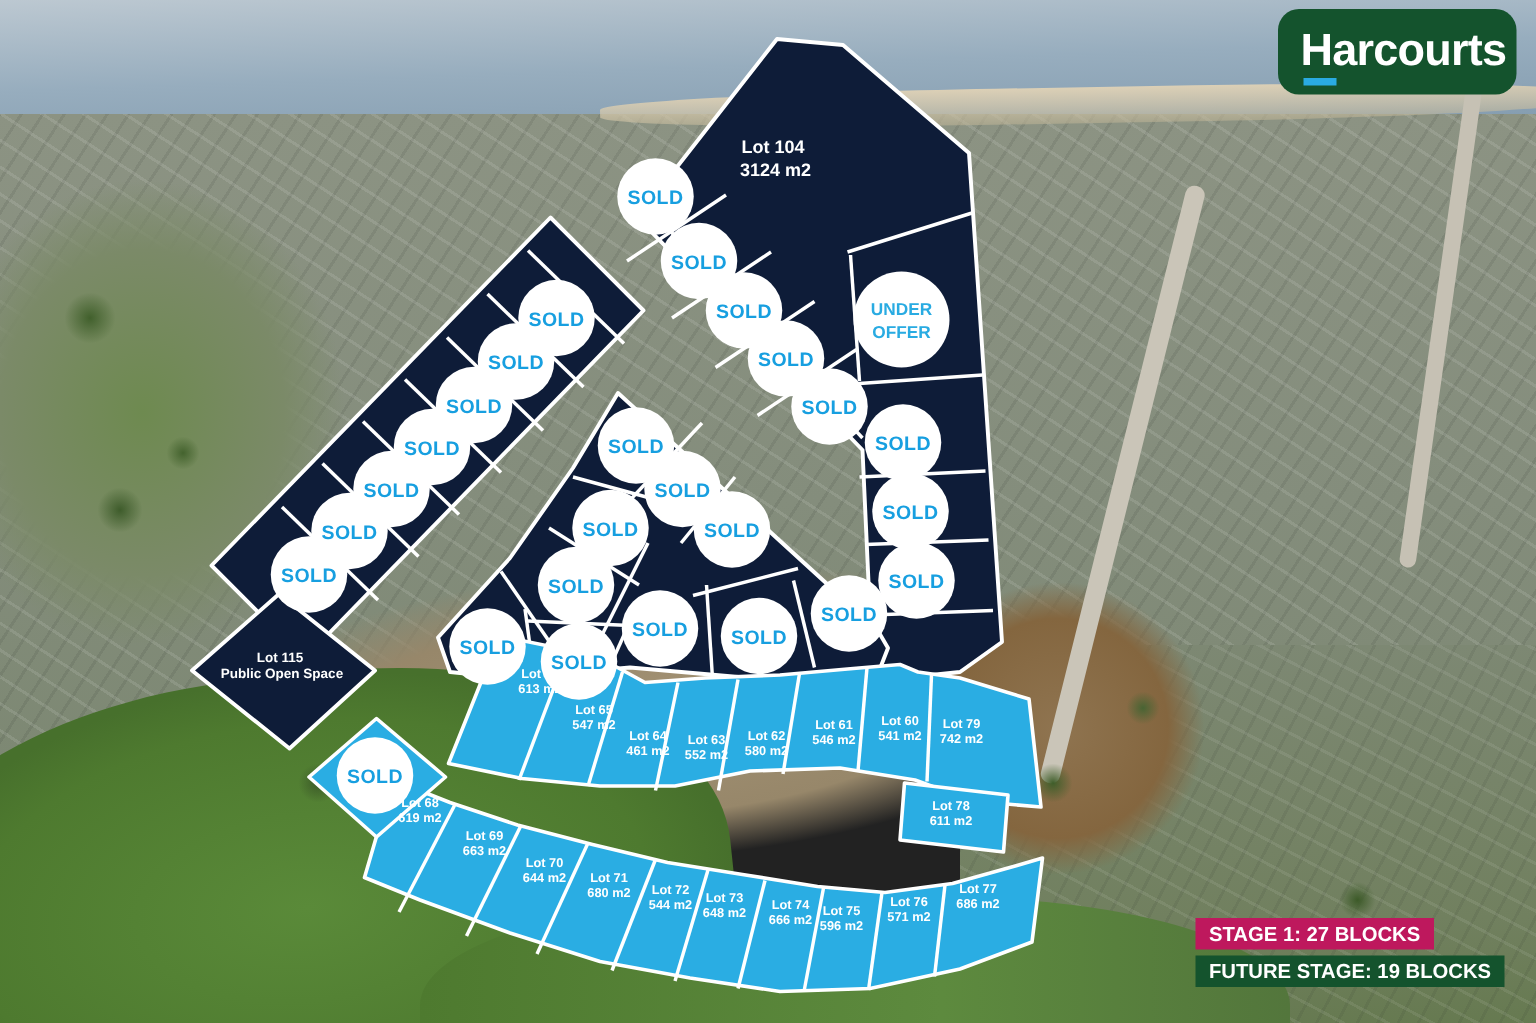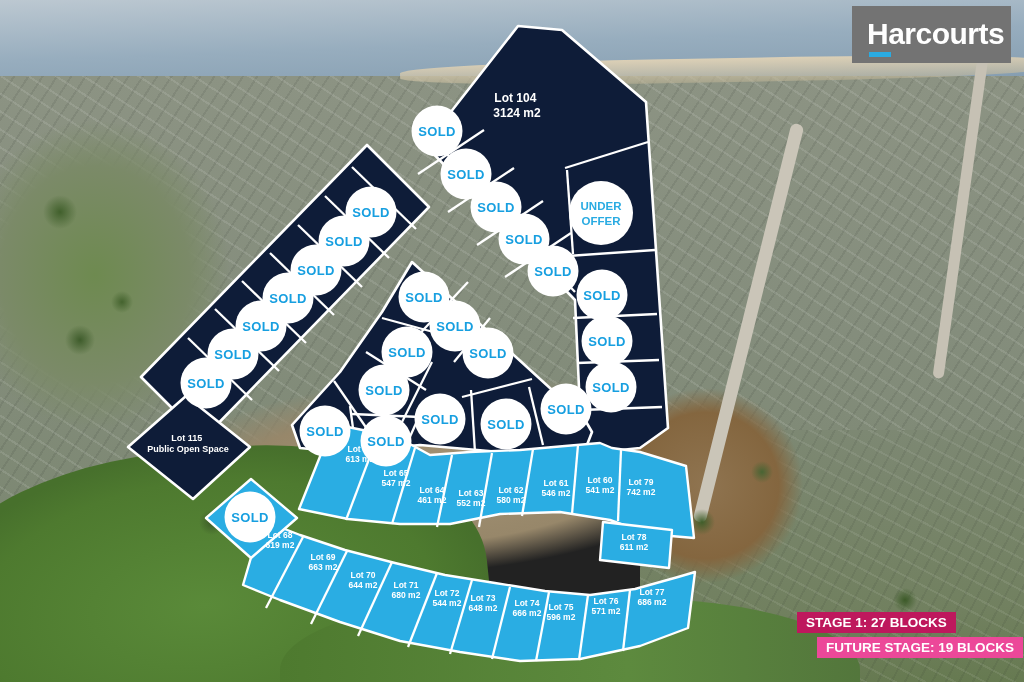--- a/index.html
+++ b/index.html
@@ -52,30 +52,30 @@
   .fut{fill:#2aade3;stroke:#ffffff;stroke-width:2.4;stroke-linejoin:round;}
   .div-line{stroke:#ffffff;stroke-width:2.3;}
   .sold-badge circle{fill:#ffffff;}
   .sold-badge text{fill:#179fe0;font-size:13px;text-anchor:middle;letter-spacing:.3px;}
   .uo-badge circle{fill:#ffffff;}
   .uo-badge text{fill:#29abe2;font-size:11.5px;text-anchor:middle;}
   .lot-label{fill:#ffffff;font-size:8.5px;text-anchor:middle;}
   .lot104-label{fill:#ffffff;font-size:12px;text-anchor:middle;}
   .lot115-label{fill:#ffffff;font-size:9px;text-anchor:middle;}
 
-  .logo{position:absolute;left:852px;top:6px;width:159px;height:57px;background:#737373;}
+  .logo{position:absolute;left:852px;top:6px;width:159px;height:57px;background:#14532d;border-radius:14px;}
   .logo .word{position:absolute;left:15px;top:11px;color:#ffffff;font-size:30px;
     font-weight:bold;letter-spacing:-0.5px;}
   .logo .bar{position:absolute;left:17px;top:46px;width:22px;height:5px;background:#2aabe2;}
 
   .legend{position:absolute;left:797px;top:612px;}
   .legend .box{display:block;color:#fff;font-size:13.5px;font-weight:bold;
     padding:3px 9px;margin-bottom:4px;white-space:nowrap;width:max-content;}
   .legend .stage1{background:#be185d;}
-  .legend .future{background:#ec4899;margin-left:20px;}
+  .legend .future{background:#14532d;}
 </style>
 </head>
 <body>
 
 <div class="stage">
 
   <div class="bg">
     <div class="sky-sea"></div>
     <div class="town"></div>
     <div class="shore"></div>

